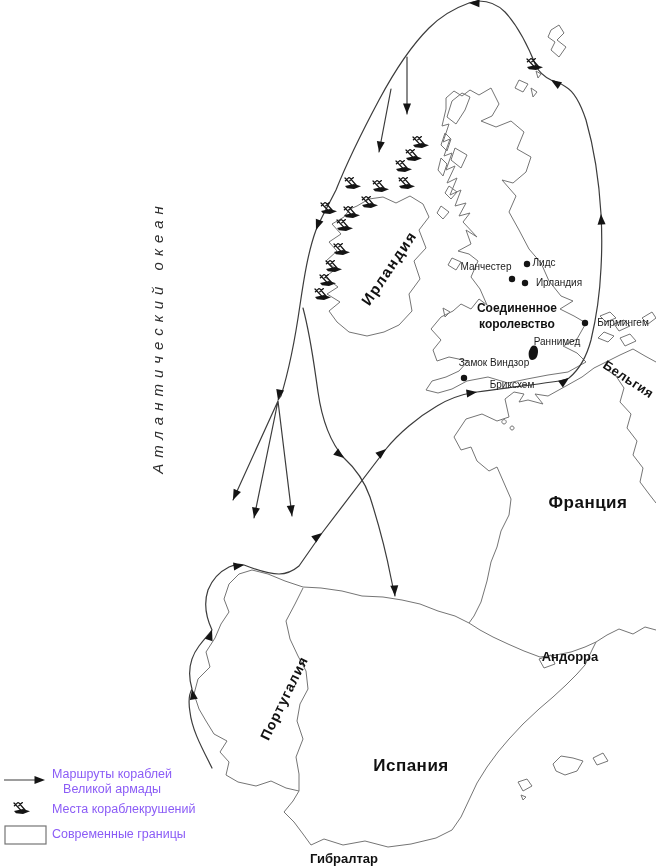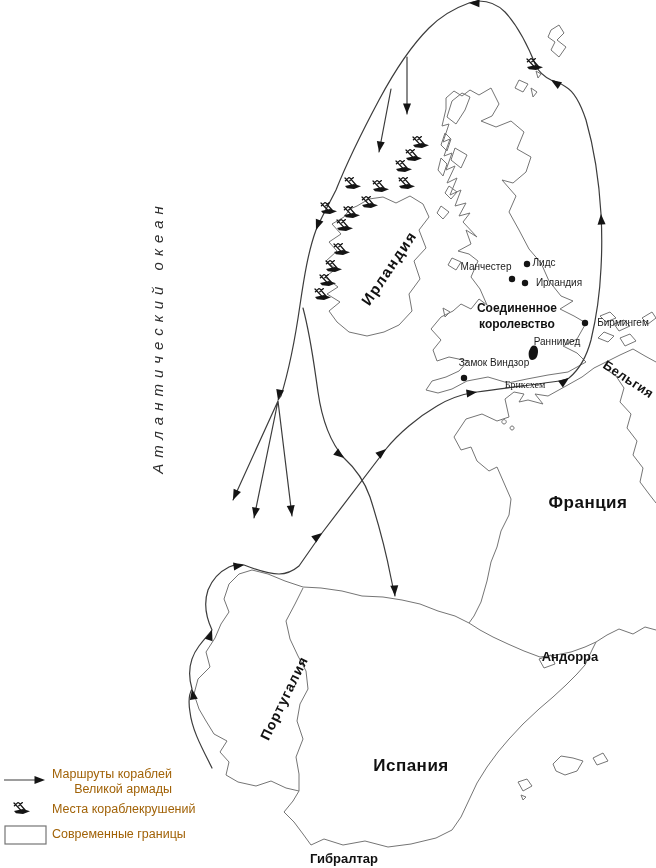--- a/index.html
+++ b/index.html
@@ -17,21 +17,21 @@
     transform:translate(-50%,-50%) rotate(-90deg);white-space:nowrap;
   }
   .country{font-weight:bold;color:#111;}
   .big{font-size:17px;letter-spacing:.5px;}
   .mid{font-size:12px;}
   .small-c{font-size:13px;}
   .rot-ireland{transform:translate(-50%,-50%) rotate(-56deg);letter-spacing:1.5px;font-size:15px;}
   .rot-portugal{transform:translate(-50%,-50%) rotate(-64deg);letter-spacing:1px;font-size:14px;}
   .rot-belgium{transform:translate(-50%,-50%) rotate(33deg);letter-spacing:.5px;}
   .city{font-size:10px;color:#1c1c1c;white-space:nowrap;}
-  .legend-text{position:absolute;left:52px;font-size:12.5px;line-height:15px;color:#a16207;white-space:pre-line;text-align:right;}
+  .legend-text{position:absolute;left:52px;font-size:12.5px;line-height:15px;color:#8b5cf6;white-space:pre-line;text-align:center;}
 </style>
 </head>
 <body>
 
 <div id="stage">
 
   <svg id="map-svg" width="656" height="868" viewBox="0 0 656 868">
     <defs>
       <path id="ah" d="M0,0 L-10.5,4 L-10.5,-4 Z" fill="#141414"></path>
       <g id="wreck">
@@ -228,21 +228,21 @@
   <div class="lbl country rot-portugal" style="left:284px;top:698px;">Португалия</div>
   <div class="lbl country big" style="left:411px;top:726px;margin-top:40px;">Испания</div>
   <div class="lbl country small-c" style="left:344px;top:859px;">Гибралтар</div>
 
   <div class="lbl city" style="left:486px;top:266px;">Манчестер</div>
   <div class="lbl city" style="left:544px;top:262px;">Лидс</div>
   <div class="lbl city" style="left:559px;top:282px;">Ирландия</div>
   <div class="lbl city" style="left:623px;top:322px;">Бирмингем</div>
   <div class="lbl city" style="left:557px;top:341px;">Раннимед</div>
   <div class="lbl city" style="left:494px;top:362px;">Замок Виндзор</div>
-  <div class="lbl city" style="left:525px;top:384px;font-family:Liberation Serif, serif;">Бриксхем</div>
+  <div class="lbl city" style="left:512px;top:384px;">Бриксхем</div>
 
   <div>
     <div class="legend-text" style="top:767px;">Маршруты кораблей
 Великой армады</div>
     <div class="legend-text" style="top:802px;">Места кораблекрушений</div>
     <div class="legend-text" style="top:827px;">Современные границы</div>
   </div>
 
 </div>
 

